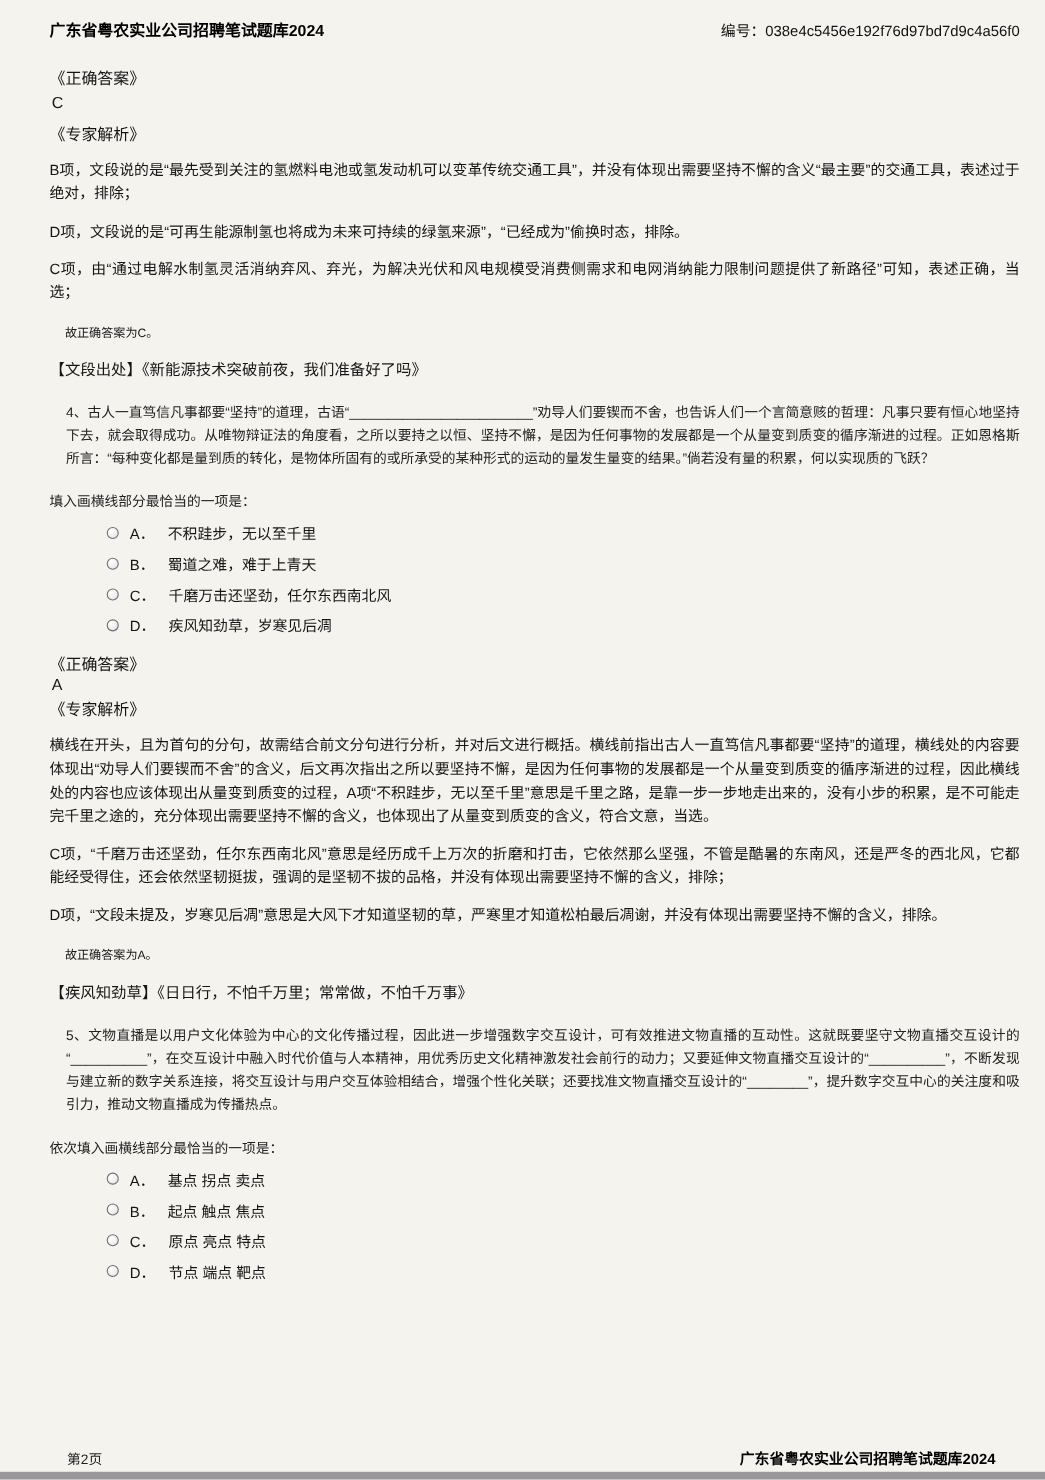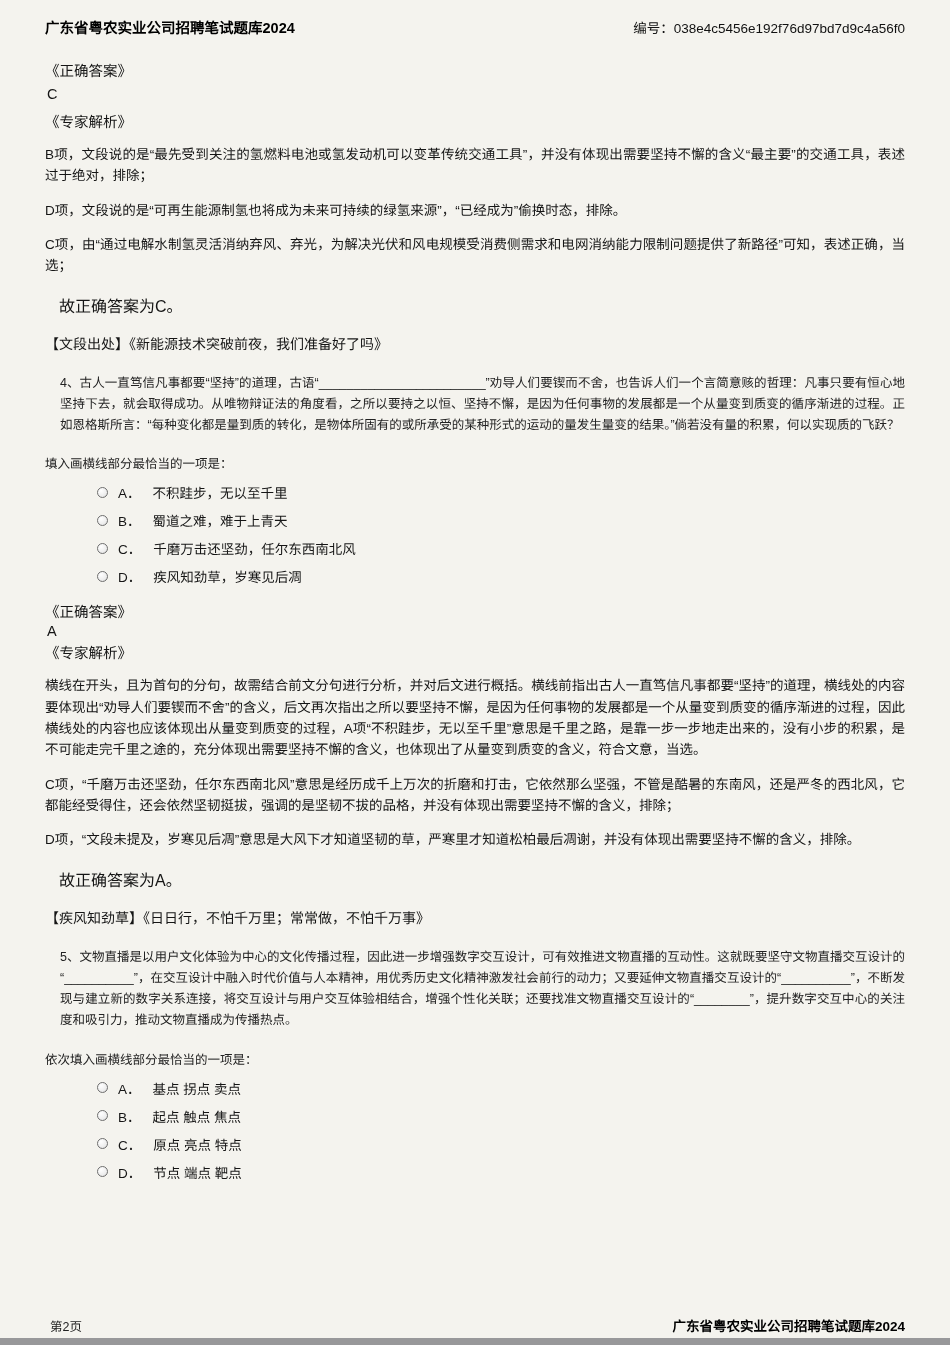--- a/index.html
+++ b/index.html
@@ -4,47 +4,47 @@
 <style>
   * { margin:0; padding:0; box-sizing:border-box; }
   html, body { width:950px; height:1345px; }
   body {
     font-family:"Liberation Sans","DejaVu Sans",sans-serif;
     background:#f4f3ee;
     color:#151515;
     position:relative;
     overflow:hidden;
   }
-  .page { width:100%; height:100%; position:relative; padding:16px 45px 0 45px; }
+  .page { width:100%; height:100%; position:relative; padding:16px 23px 0 45px; }
   .header { display:flex; justify-content:space-between; align-items:baseline; }
   .doc-title { font-size:14.5px; font-weight:bold; color:#000; }
   .doc-code { font-size:13.5px; color:#111; }
   .content { margin-top:22px; }
   .ans-head { font-size:14.5px; margin:6px 0; }
   .ans-letter { font-size:14.5px; margin:4px 0 8px 2px; }
   .para { font-size:13.5px; line-height:1.58; text-align:justify; margin:13px 0; }
-  .conclusion { font-size:16px; margin:16px 0 16px 14px; }
+  .conclusion { font-size:11px; margin:16px 0 16px 14px; }
   .source { font-size:14px; margin:16px 0 20px 0; }
   .stem { font-size:12.5px; line-height:1.7; text-align:justify; margin:18px 0 0 15px; color:#222; }
   .prompt { font-size:12.5px; margin:17px 0 10px 0; color:#222; }
   .options { margin:0 0 4px 52px; }
   .option { display:flex; align-items:center; margin:8px 0; cursor:default; }
   .radio {
     width:11px; height:11px; flex:none;
     border:1px solid #6f6f6f; border-radius:50%;
     background:radial-gradient(circle at 35% 30%, #ffffff 0%, #ececec 65%, #cccccc 100%);
     margin-right:10px;
   }
   .opt-label { font-size:13.5px; margin-right:12px; }
   .opt-text { font-size:13.5px; }
   .tight { margin-top:14px; }
   .tight .ans-head { margin:2px 0; }
   .tight .ans-letter { margin:2px 0 2px 2px; }
   .footer {
-    position:absolute; left:5px; right:0; bottom:10px;
+    position:absolute; left:16px; right:0; bottom:10px;
     padding:0 45px; display:flex; justify-content:space-between; align-items:baseline;
   }
   .footer-page { font-size:12.5px; color:#222; }
   .footer-title { font-size:13.5px; font-weight:bold; color:#000; }
   .bottom-bar { position:absolute; left:0; right:0; bottom:0; height:7px; background:#98989a; }
 </style>
 </head>
 <body>
 
 <div class="page">

